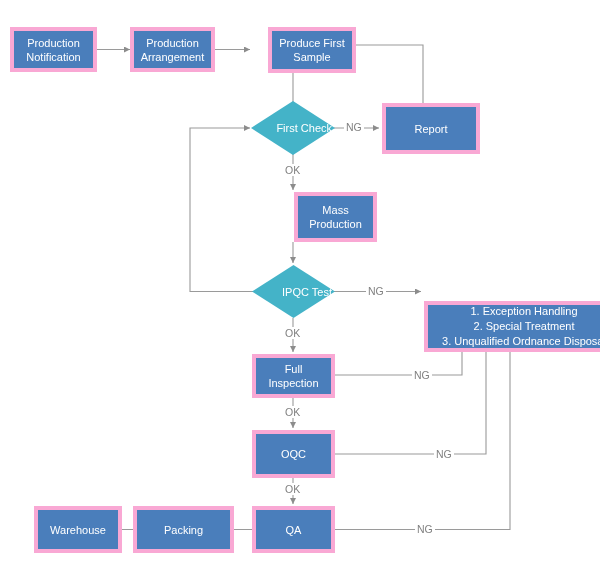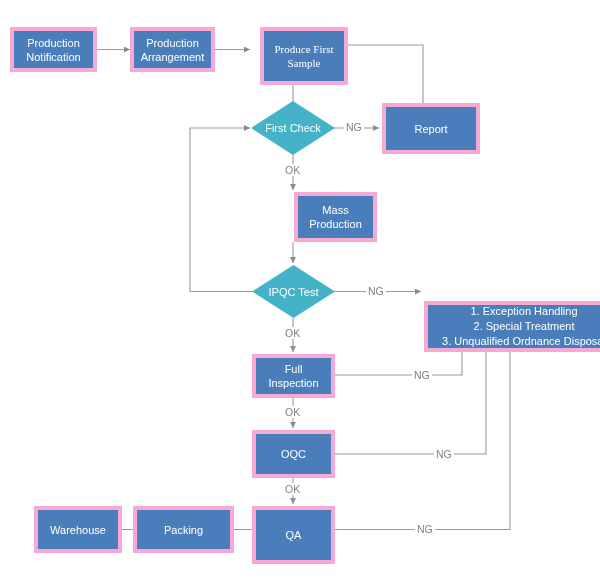--- a/index.html
+++ b/index.html
@@ -43,20 +43,21 @@
     border: 4px solid #f9a8d4;
   }
   .node-label {
     display: block;
     padding: 0 3px;
     white-space: pre-line;
   }
   .node.diamond {
     background: transparent;
     border: none;
+    justify-content: flex-end;
   }
   .diamond-shape {
     position: absolute;
     left: 0;
     top: 0;
     width: 100%;
     height: 100%;
   }
   .diamond .node-label {
     position: relative;
@@ -129,21 +130,21 @@
   <div class="node box" style="left:10px; top:27px; width:87px; height:45px;">
     <span class="node-label">Production
 Notification</span>
   </div>
 
   <div class="node box" style="left:130px; top:27px; width:85px; height:45px;">
     <span class="node-label">Production
 Arrangement</span>
   </div>
 
-  <div class="node box" style="left:260px; top:27px; width:88px; height:58px;font-family:Liberation Serif, serif;">
+  <div class="node box" style="left:268px; top:27px; width:88px; height:46px;">
     <span class="node-label">Produce First
 Sample</span>
   </div>
 
   <div class="node diamond" style="left:251px; top:101px; width:84px; height:54px;">
     <svg class="diamond-shape" viewBox="0 0 84 54" preserveAspectRatio="none">
       <polygon points="42,0 84,27 42,54 0,27" fill="#44b3c8"></polygon>
     </svg>
     <span class="node-label">First Check</span>
   </div>
@@ -171,21 +172,21 @@
   </div>
 
   <div class="node box" style="left:252px; top:354px; width:83px; height:44px;">
     <span class="node-label">Full Inspection</span>
   </div>
 
   <div class="node box" style="left:252px; top:430px; width:83px; height:48px;">
     <span class="node-label">OQC</span>
   </div>
 
-  <div class="node box" style="left:252px; top:506px; width:83px; height:58px;">
+  <div class="node box" style="left:252px; top:506px; width:83px; height:47px;">
     <span class="node-label">QA</span>
   </div>
 
   <div class="node box" style="left:133px; top:506px; width:101px; height:47px;align-items:center;">
     <span class="node-label">Packing</span>
   </div>
 
   <div class="node box" style="left:10px; top:506px; width:88px; height:47px;margin-left:24px;">
     <span class="node-label">Warehouse</span>
   </div>

